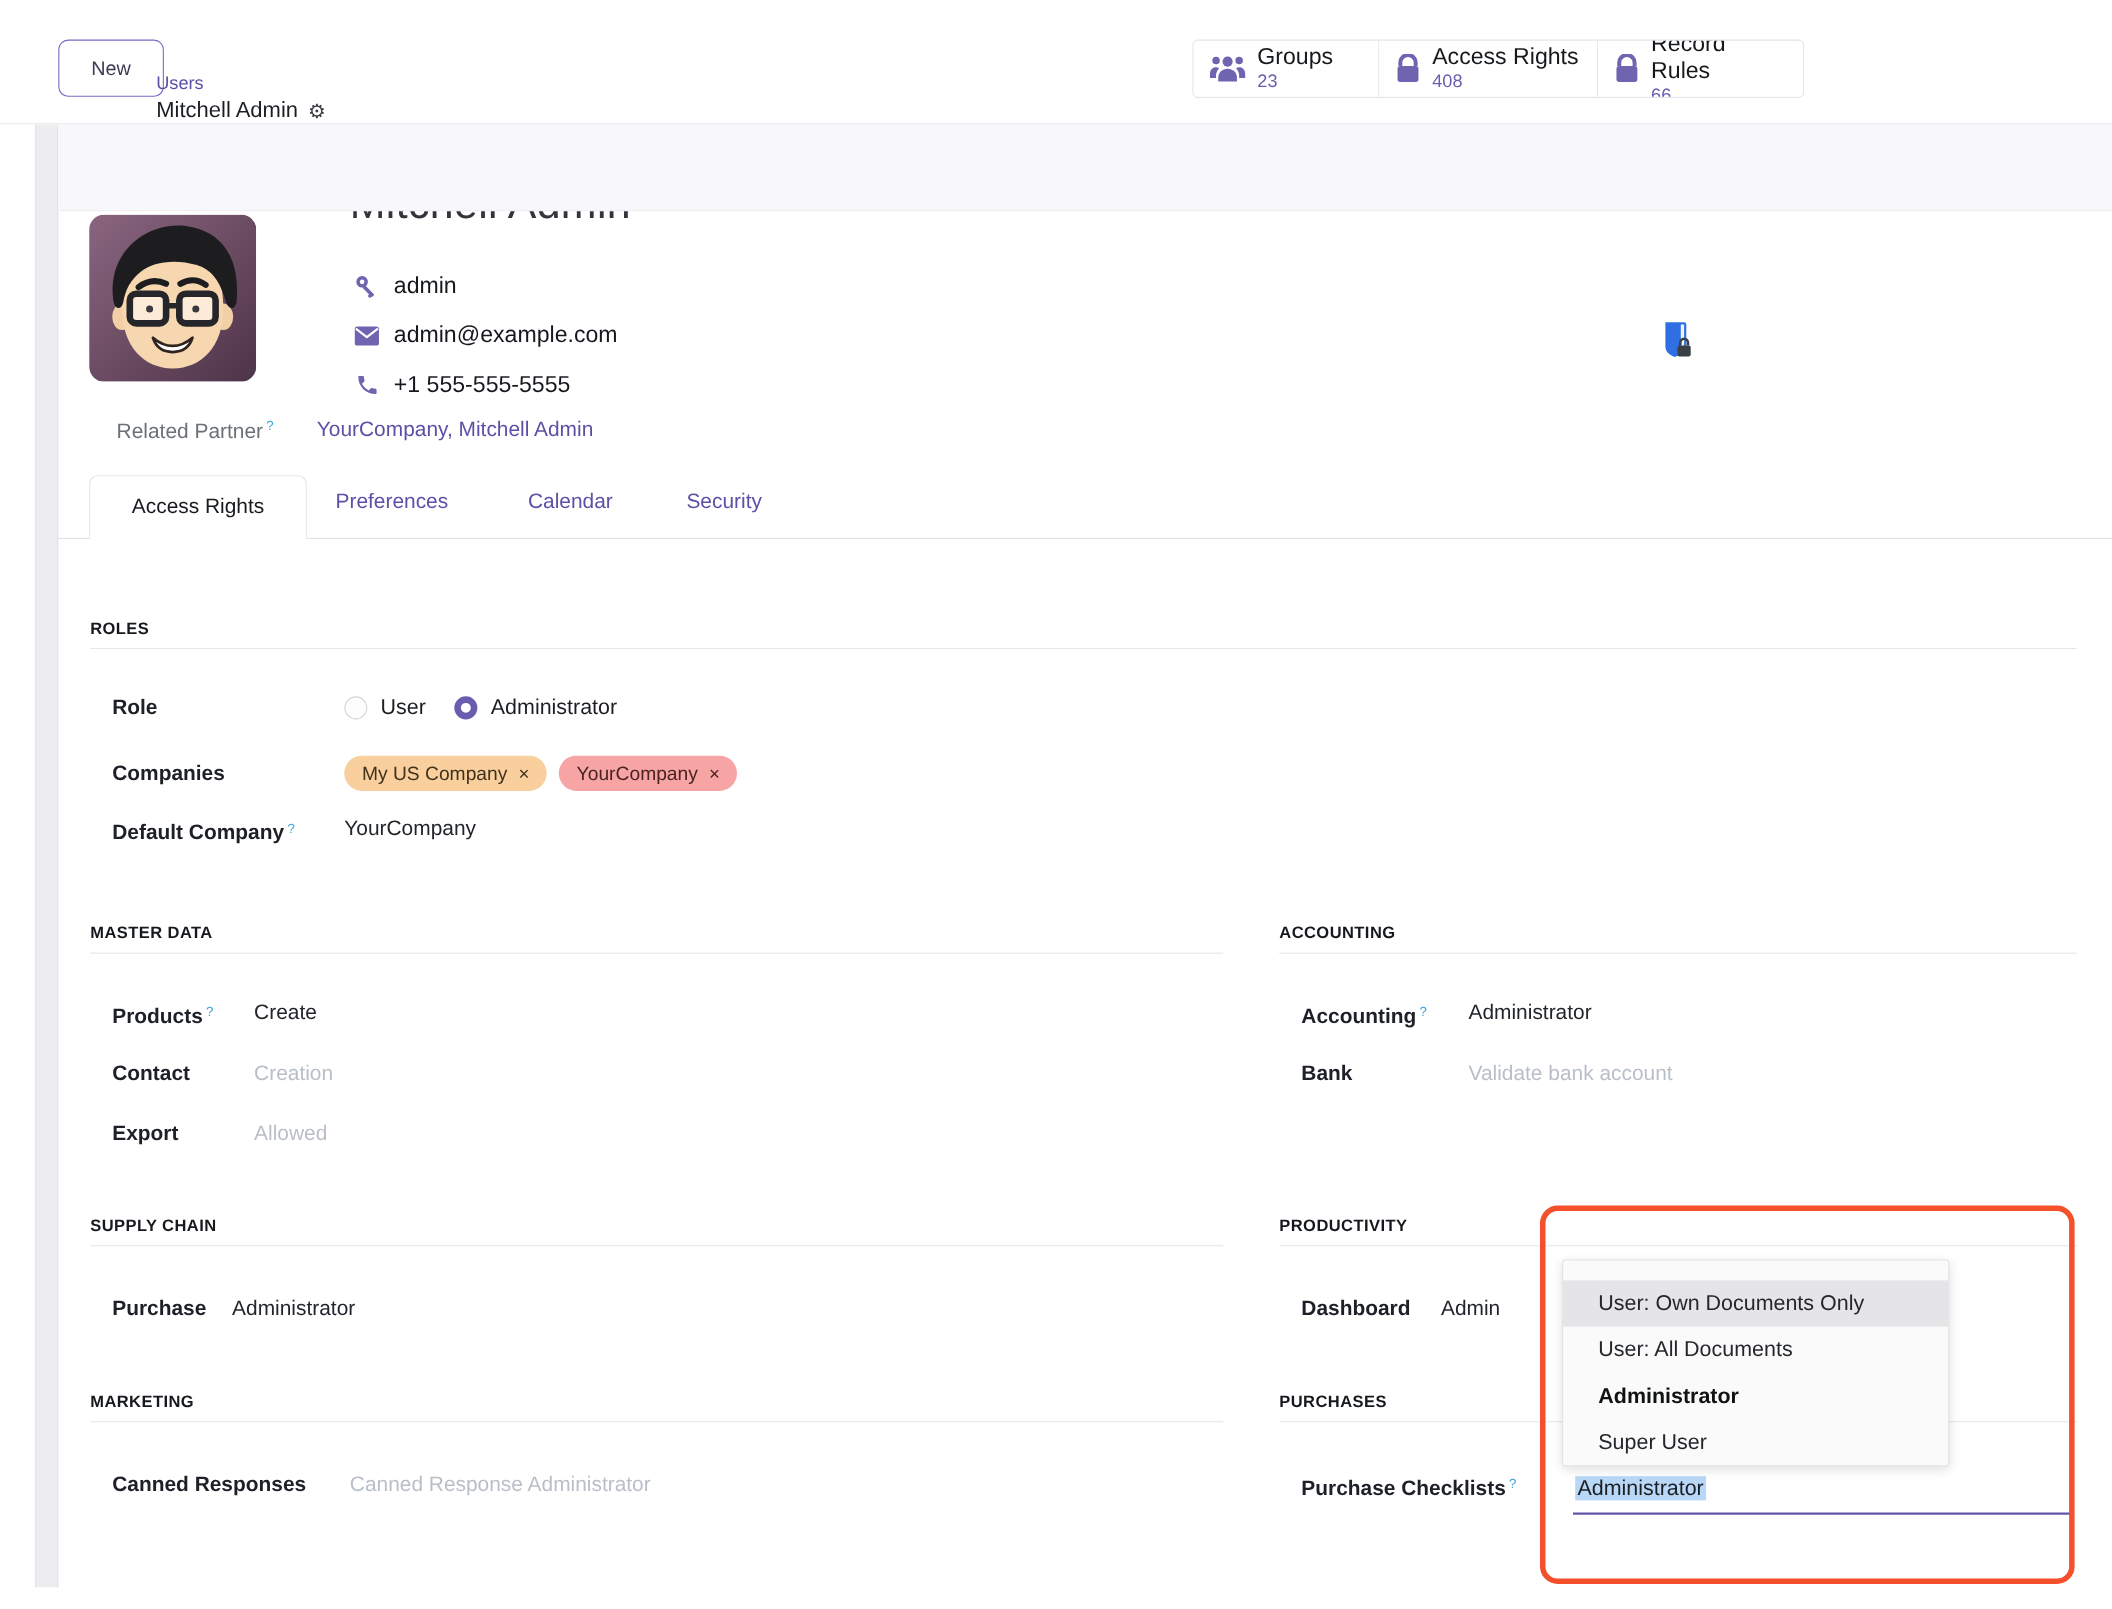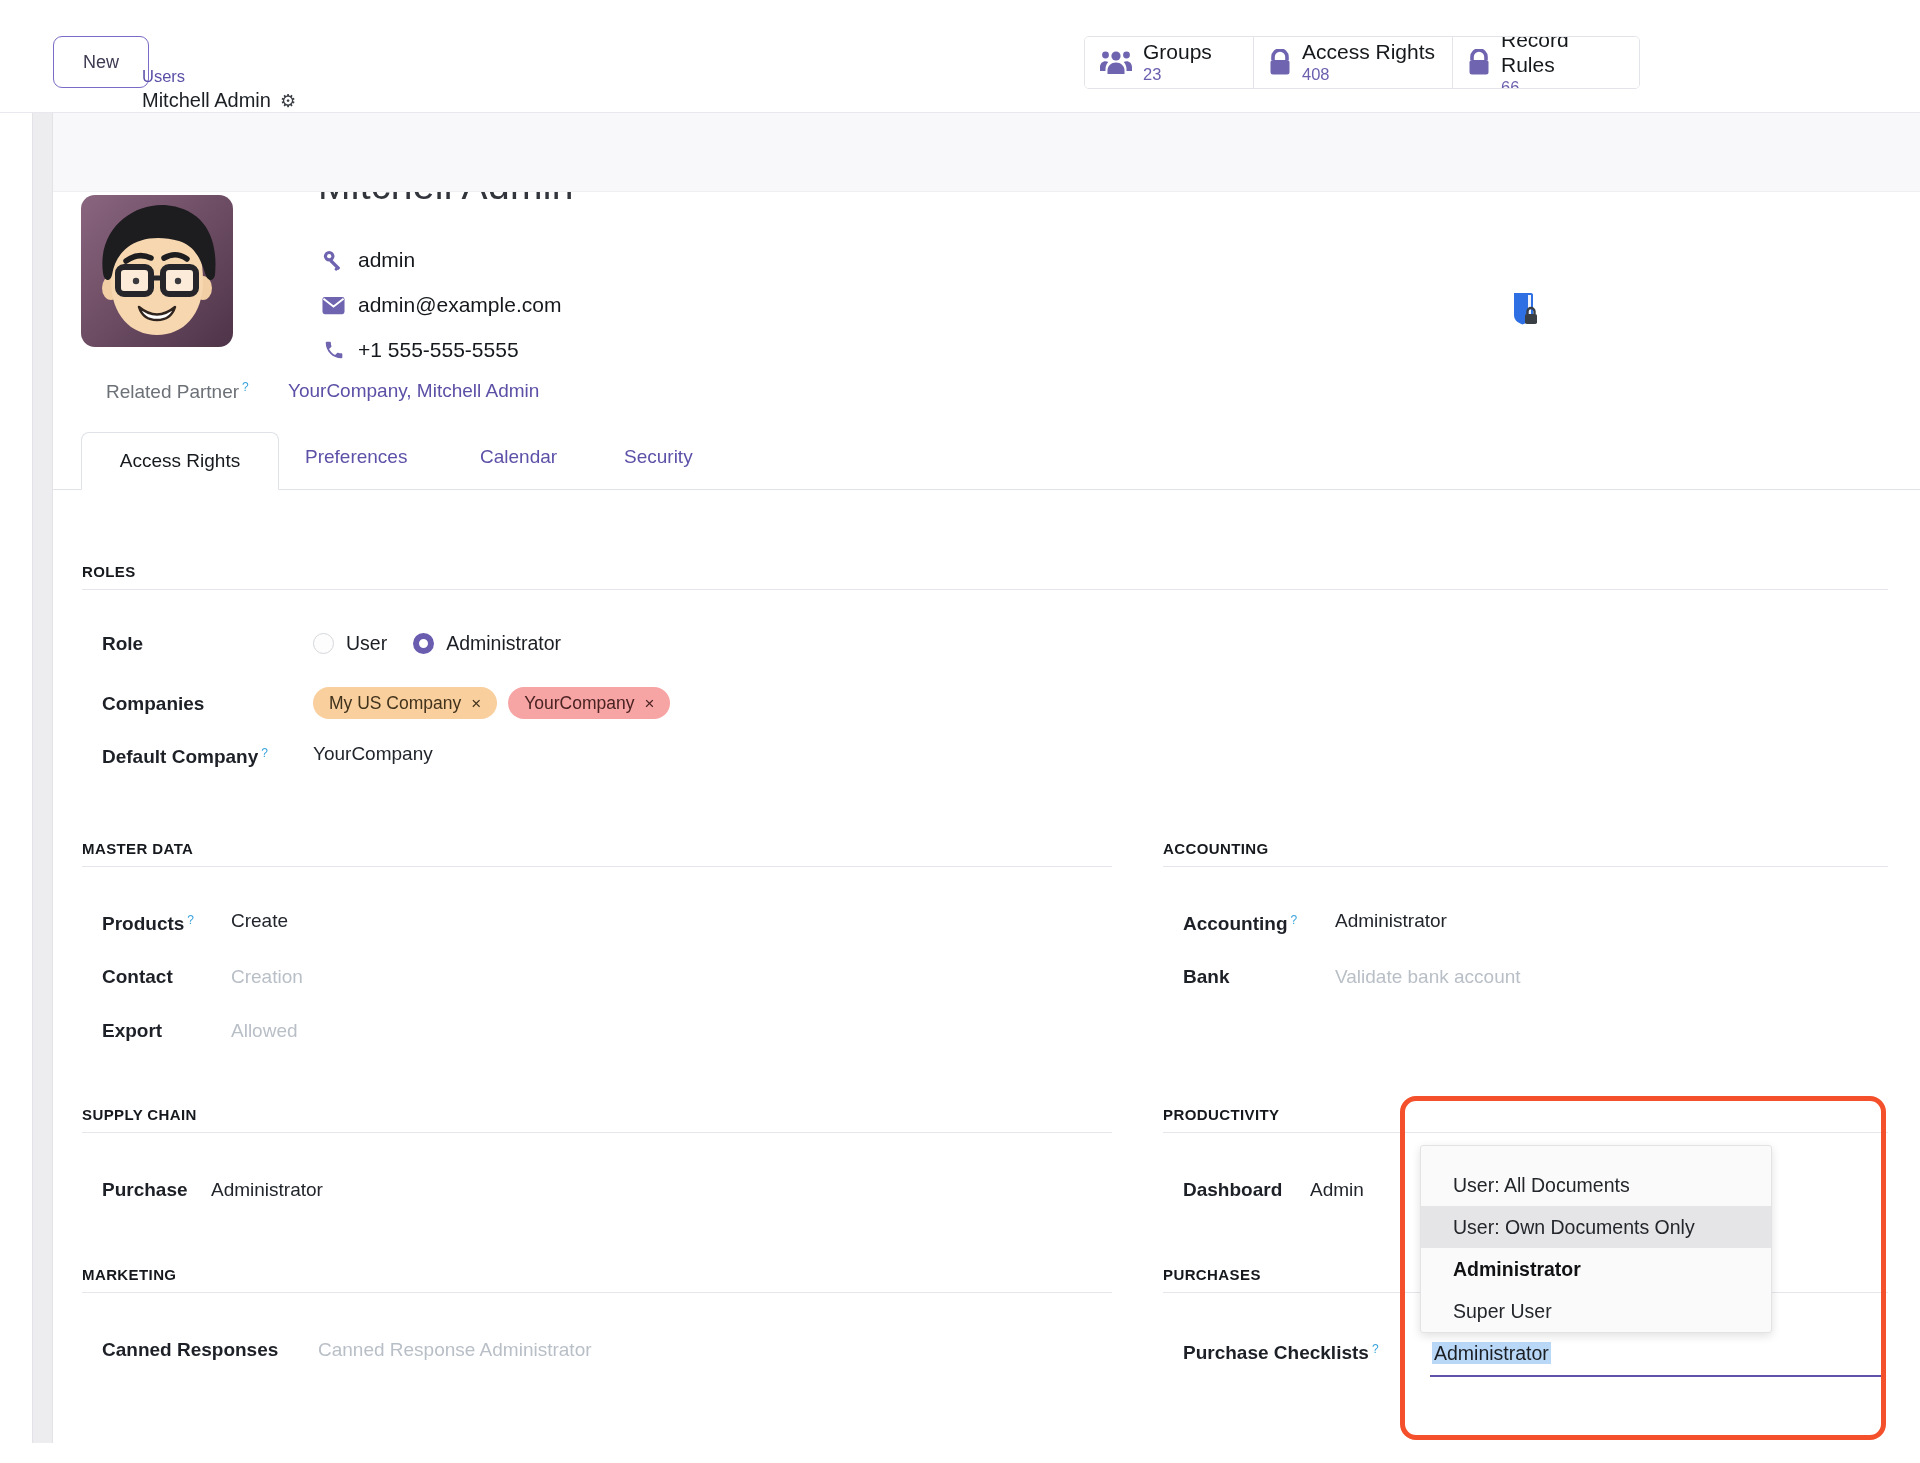--- a/index.html
+++ b/index.html
@@ -305,21 +305,21 @@
     <span class="lbl">Purchase Checklists</span><sup class="help">?</sup>
   </div>
 
   <div class="pc-input">
     <span class="sel">Administrator</span>
   </div>
   <div class="pc-underline"></div>
 
   <div class="dropdown">
     <div class="dd-filler"></div>
+    <div class="dd-item hl">User: Own Documents Only</div>
     <div class="dd-item">User: All Documents</div>
-    <div class="dd-item hl">User: Own Documents Only</div>
     <div class="dd-item bold">Administrator</div>
     <div class="dd-item">Super User</div>
   </div>
 
   <div class="annotation"></div>
 
 </div>
 
 </body></html>

